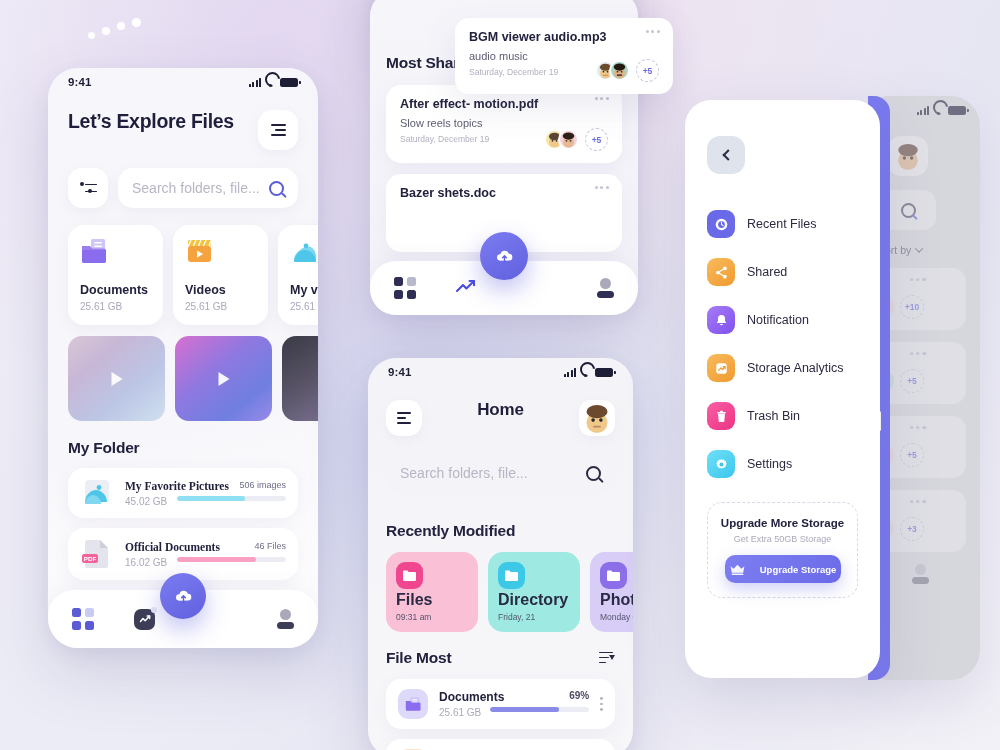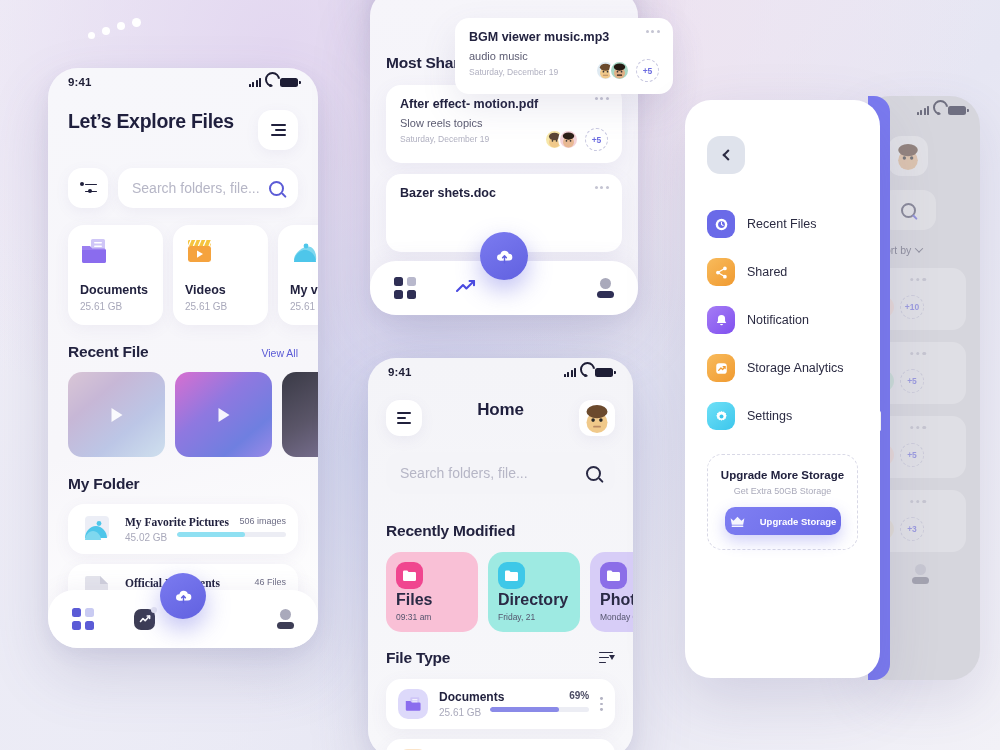--- a/index.html
+++ b/index.html
@@ -313,24 +313,20 @@
           <svg width="30" height="28" viewBox="0 0 30 28">
             <path d="M4 22c0-5 4-9 8-11.5S21 7 24 12s2 10 2 10z" fill="#7fd8ef"></path>
             <path d="M4 24h22c0-6-5-12-11-12S4 18 4 24z" fill="#4ec6ea"></path>
             <circle cx="16" cy="8" r="2.4" fill="#4ec6ea"></circle>
           </svg>
           <div class="cat-name">My vid</div>
           <div class="cat-size">25.61 G</div>
         </div>
       </div>
 
-      <div class="sec-head" style="margin-top:18px;">
-        <span class="sec-title">Recent File</span>
-        <span class="view-all">View All</span>
-      </div>
 
       <div class="thumb-row" style="margin-top:11px;">
         <div class="thumb t1">
             <span class="play"></span>
           </div>
         <div class="thumb t2">
             <span class="play"></span>
           </div>
         <div class="thumb t3"></div>
       </div>
@@ -484,21 +480,21 @@
       </svg>
     </div>
   </div>
 
   <div class="file-card" style="position:absolute;left:455px;top:18px;width:218px;height:76px;border-radius:14px;box-shadow:0 14px 34px rgba(100,95,150,.13);">
     <span class="dots3">
         <i></i>
         <i></i>
         <i></i>
       </span>
-    <div class="fc-title">BGM viewer music.mp3</div>
+    <div class="fc-title">BGM viewer audio.mp3</div>
     <div class="fc-sub">audio music</div>
     <div class="fc-date">Saturday, December 19</div>
     <div class="avatars">
       <span class="av" style="background:#dfeaf2;">
         <svg width="17" height="17" viewBox="0 0 20 20">
             <circle cx="10" cy="13" r="6.5" fill="#f0c98a"></circle>
             <ellipse cx="10" cy="6.2" rx="6.6" ry="4.2" fill="#6b4a2d"></ellipse>
             <circle cx="7.6" cy="11.4" r="1" fill="#333"></circle>
             <circle cx="12.4" cy="11.4" r="1" fill="#333"></circle>
             <path d="M7 15.6h6" stroke="#b98a63" stroke-width="1.2"></path>
@@ -584,21 +580,21 @@
             <svg width="15" height="13" viewBox="0 0 16 14">
                 <path d="M1 3a1.4 1.4 0 011.4-1.4h3.2L7 3.2h6.6A1.4 1.4 0 0115 4.6v7A1.4 1.4 0 0113.6 13H2.4A1.4 1.4 0 011 11.6z" fill="#fff"></path>
               </svg>
           </span>
           <span class="mod-name" style="color:#2a2a45;">Photo</span>
           <span class="mod-date" style="color:#55556e;">Monday 0</span>
         </div>
       </div>
 
       <div class="sec-head" style="margin-top:17px;align-items:center;">
-        <span class="sec-title">File Type</span>
+        <span class="sec-title">File Most</span>
         <span class="sortdown">
             <i></i>
             <i></i>
             <i></i>
             <b></b>
           </span>
       </div>
 
       <div class="ft-row" style="margin-top:12px;">
         <span style="width:30px;height:30px;border-radius:10px;background:#ddd9fa;display:flex;align-items:center;justify-content:center;flex:none;">
@@ -777,20 +773,30 @@
           <span class="menu-ico" style="background:linear-gradient(140deg,#f8bb5c,#f09a30);">
             <svg width="15" height="15" viewBox="0 0 16 16">
                 <rect x="2.4" y="2.4" width="11.2" height="11.2" rx="3" fill="#fff"></rect>
                 <path d="M5 10l2.4-2.6 1.8 1.7L11.6 6" stroke="#f09a30" stroke-width="1.4" fill="none" stroke-linecap="round" stroke-linejoin="round"></path>
                 <path d="M9.8 6h2v2" stroke="#f09a30" stroke-width="1.4" fill="none" stroke-linecap="round" stroke-linejoin="round"></path>
               </svg>
           </span>
           <span class="menu-label">Storage Analytics</span>
         </div>
 
+        <div class="menu-item">
+          <span class="menu-ico" style="background:linear-gradient(140deg,#f85fa4,#ee3383);">
+            <svg width="15" height="15" viewBox="0 0 16 16">
+                <path d="M4.3 5h7.4l-.7 8a1 1 0 01-1 .9H6a1 1 0 01-1-.9z" fill="#fff"></path>
+                <rect x="3.4" y="3.3" width="9.2" height="1.5" rx=".75" fill="#fff"></rect>
+                <rect x="6.4" y="1.8" width="3.2" height="1.4" rx=".7" fill="#fff"></rect>
+              </svg>
+          </span>
+          <span class="menu-label">Trash Bin</span>
+        </div>
 
         <div class="menu-item">
           <span class="menu-ico" style="background:linear-gradient(140deg,#6fe0f7,#3cc6ec);">
             <svg width="15" height="15" viewBox="0 0 16 16">
                 <path d="M8 2.1l1.2 1 1.5-.4.6 1.4 1.5.5-.2 1.5 1 1.2-1 1.2.2 1.5-1.5.5-.6 1.4-1.5-.4-1.2 1-1.2-1-1.5.4-.6-1.4-1.5-.5.2-1.5-1-1.2 1-1.2-.2-1.5 1.5-.5.6-1.4 1.5.4z" fill="#fff"></path>
                 <circle cx="8" cy="8" r="2.1" fill="#3cc6ec"></circle>
               </svg>
           </span>
           <span class="menu-label">Settings</span>
         </div>

